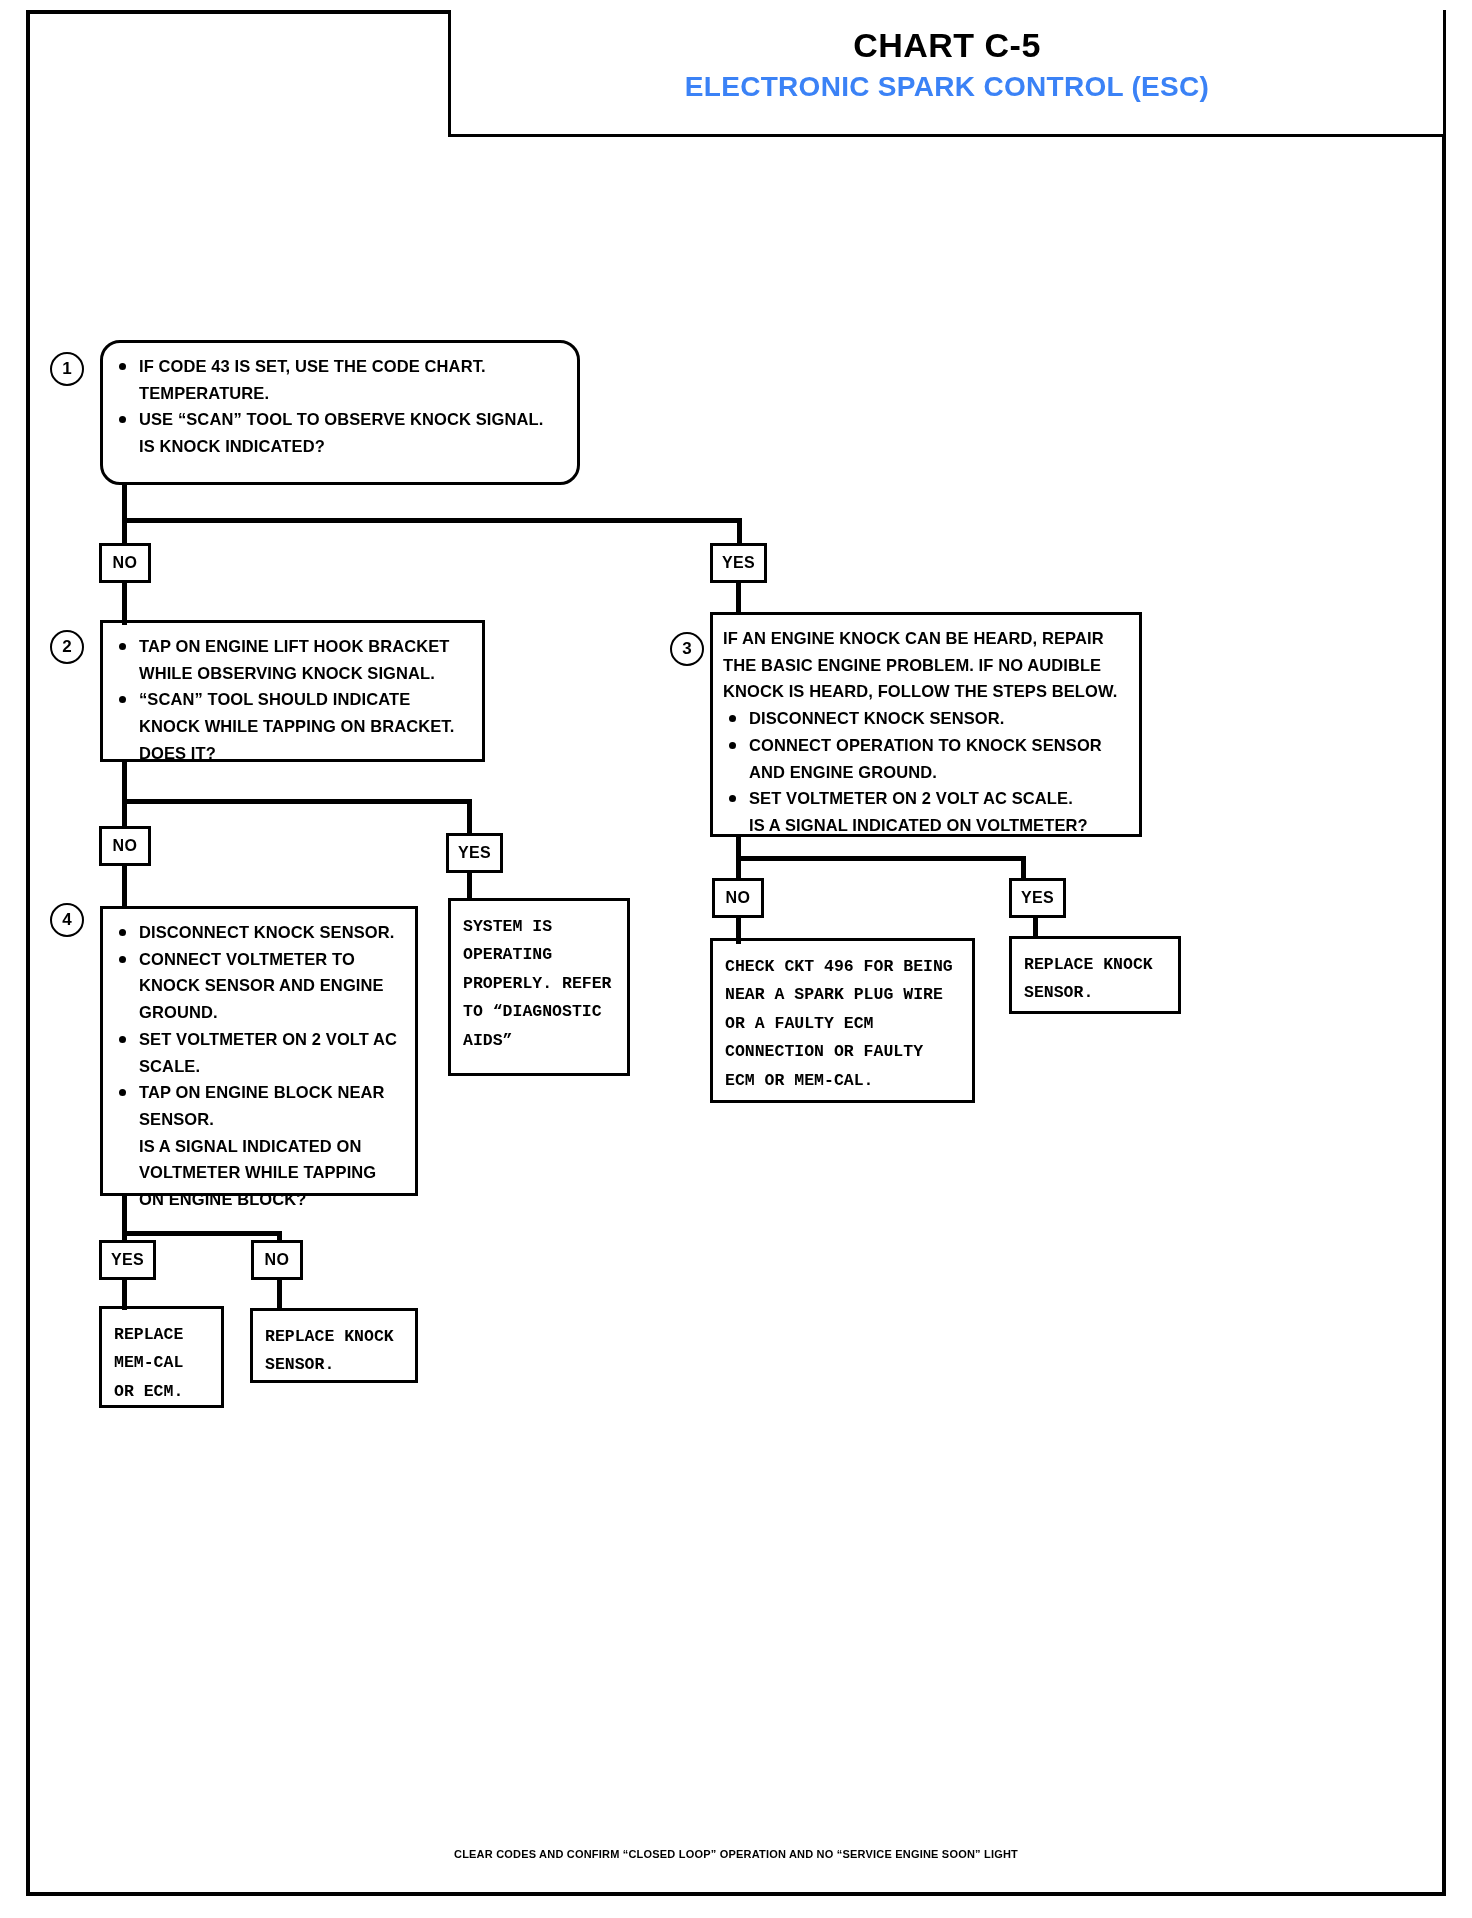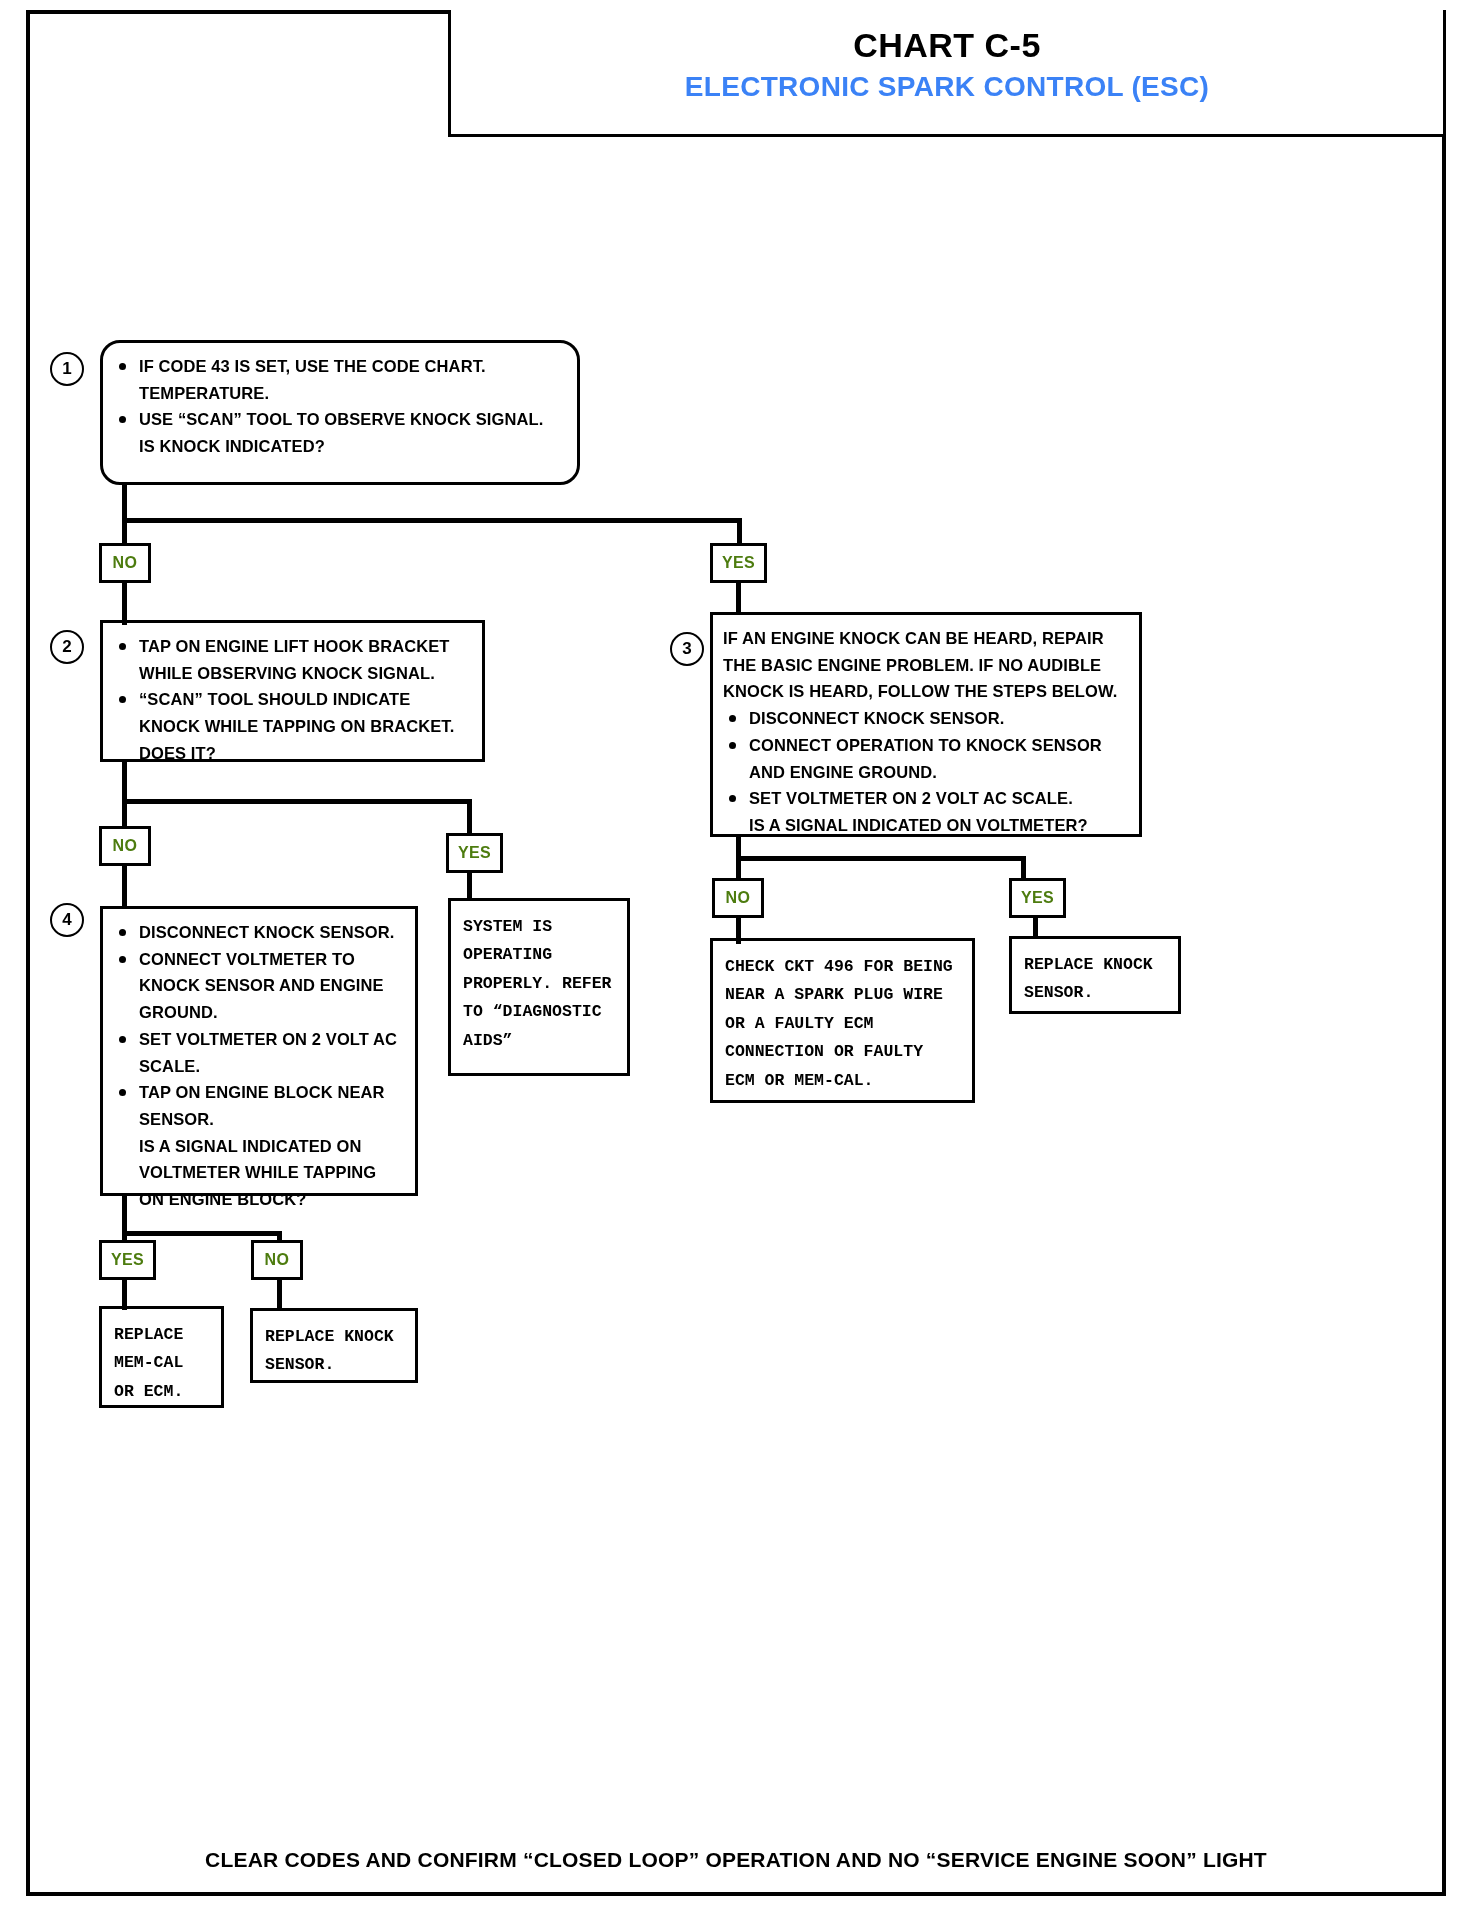--- a/index.html
+++ b/index.html
@@ -116,21 +116,21 @@
   }
 
   
   .yn-box {
     position: absolute;
     border: 3px solid #000;
     box-sizing: border-box;
     background: #fff;
     font-size: 16px;
     font-weight: bold;
-    color: #4d7c0f;
+    color: #000000;
     display: flex;
     align-items: center;
     justify-content: center;
     letter-spacing: 0.4px;
     z-index: 4;
   }
 
   
   .line-v {
     position: absolute;
@@ -155,21 +155,21 @@
   }
   .result-box .para-line { line-height: 1.72; font-family: Liberation Mono, monospace; }
 
   
   .footer-text {
     position: absolute;
     left: 26px;
     top: 1848px;
     width: 1420px;
     text-align: center;
-    font-size: 21px;
+    font-size: 11px;
     font-weight: bold;
     letter-spacing: 0.2px;
     color: #000;
   }
 </style>
 </head>
 <body>
 
 <div id="page">
 

